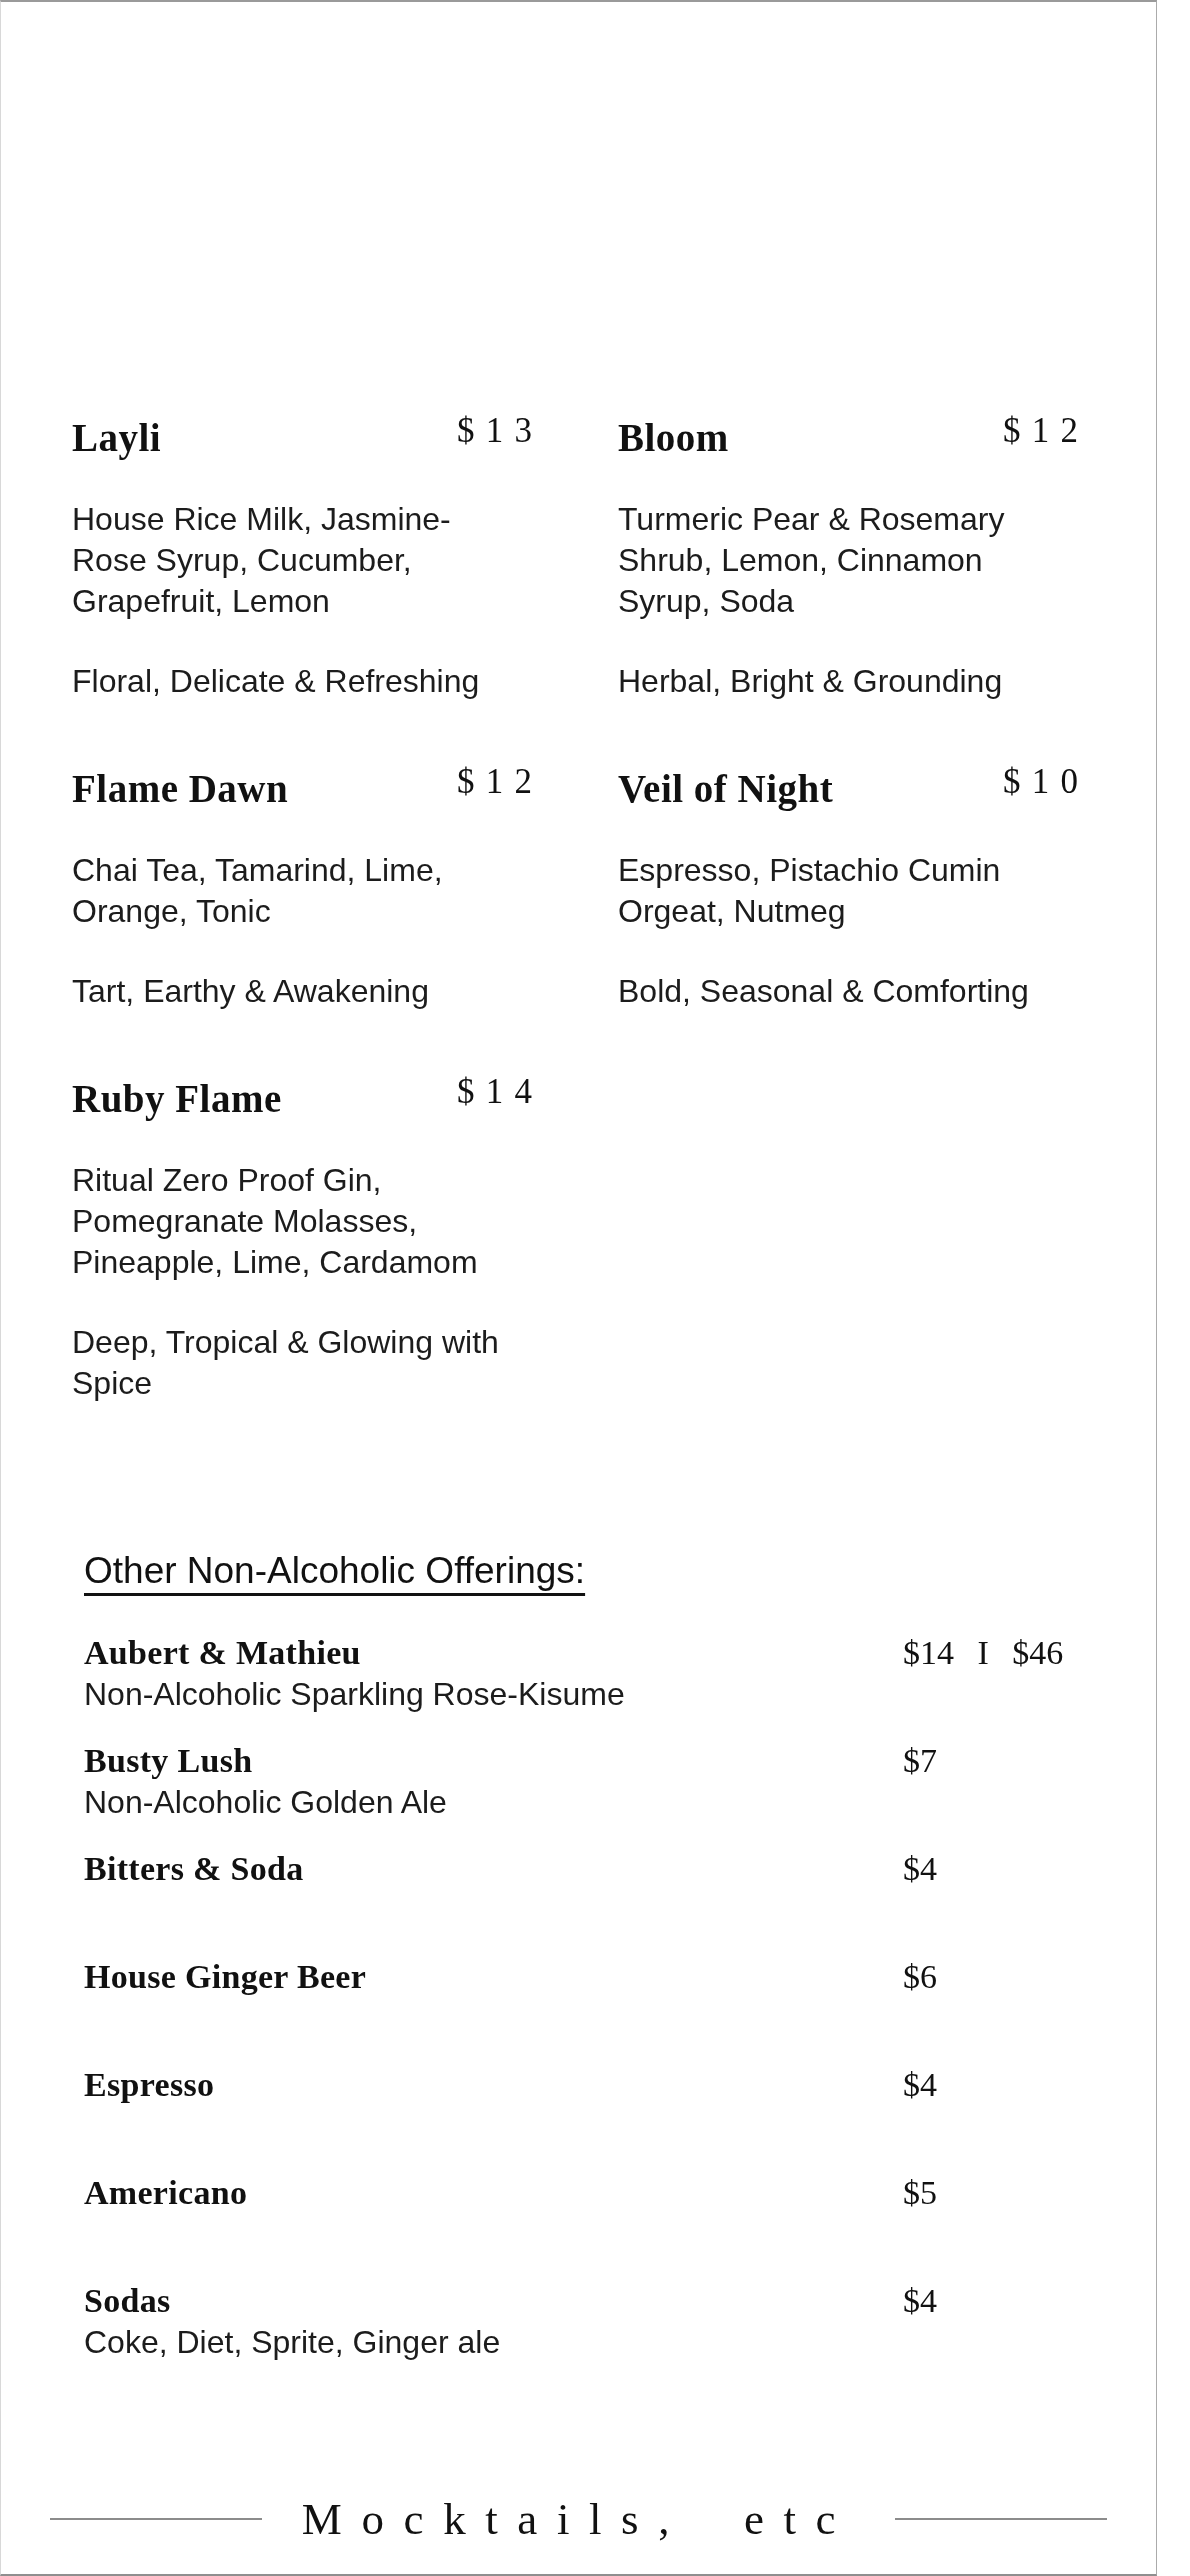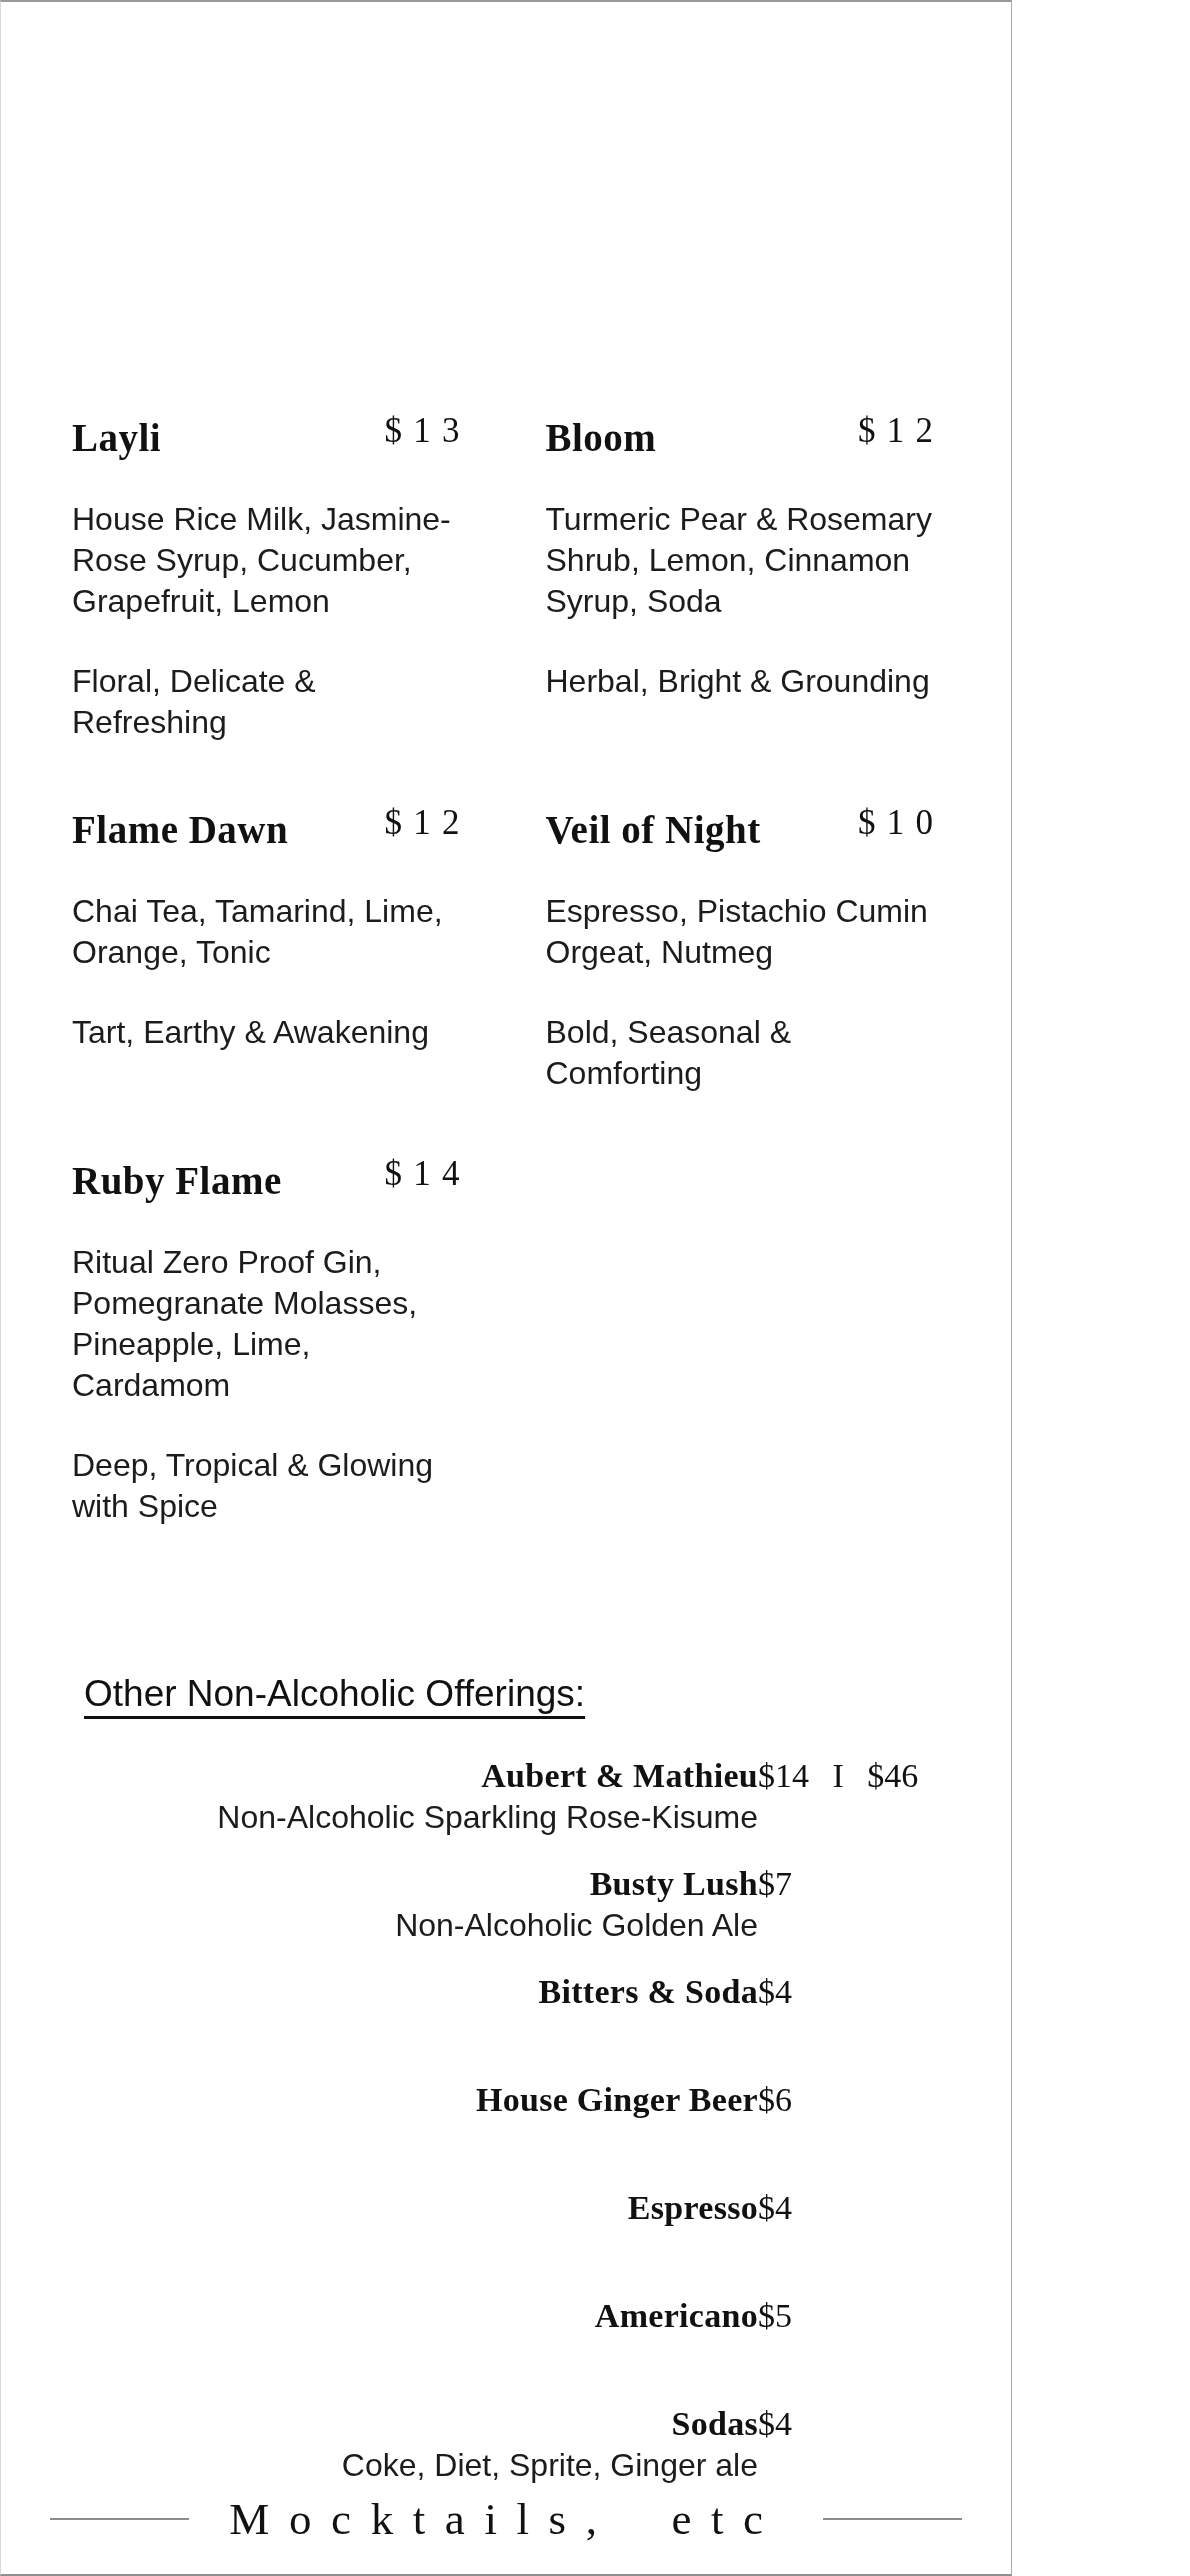--- a/index.html
+++ b/index.html
@@ -4,21 +4,21 @@
 <style>
   * { margin: 0; padding: 0; box-sizing: border-box; }
   html, body { background: #ffffff; }
   body {
     width: 1191px;
     font-family: "Liberation Sans", sans-serif;
     color: #1c1c1c;
   }
   .page {
     position: relative;
-    width: 1012px;
+    width: 1157px;
     height: 2576px;
     background: #ffffff;
     border-top: 2.8px solid #9a9a9a;
     border-bottom: 2.8px solid #8f8f8f;
     border-right: 1.9px solid #ababab;
     border-left: 1.9px solid #d8d8d8;
     overflow: hidden;
   }
   .content {
     padding: 411px 78px 0 71px;
@@ -77,21 +77,21 @@
     text-decoration-thickness: 2.8px;
     text-underline-offset: 10.3px;
     margin-bottom: 39px;
   }
   .offer {
     display: flex;
     align-items: flex-start;
     margin-bottom: 26px;
   }
   .offer.solo { margin-bottom: 66px; }
-  .offer-text { flex: 1 1 auto; text-align: right; }
+  .offer-text { flex: 1 1 auto; }
   .offer-name {
     font-family: "Liberation Serif", serif;
     font-weight: 700;
     font-size: 34px;
     line-height: 42px;
     color: #111111;
     letter-spacing: 0.3px;
   }
   .offer-sub {
     font-size: 32px;

